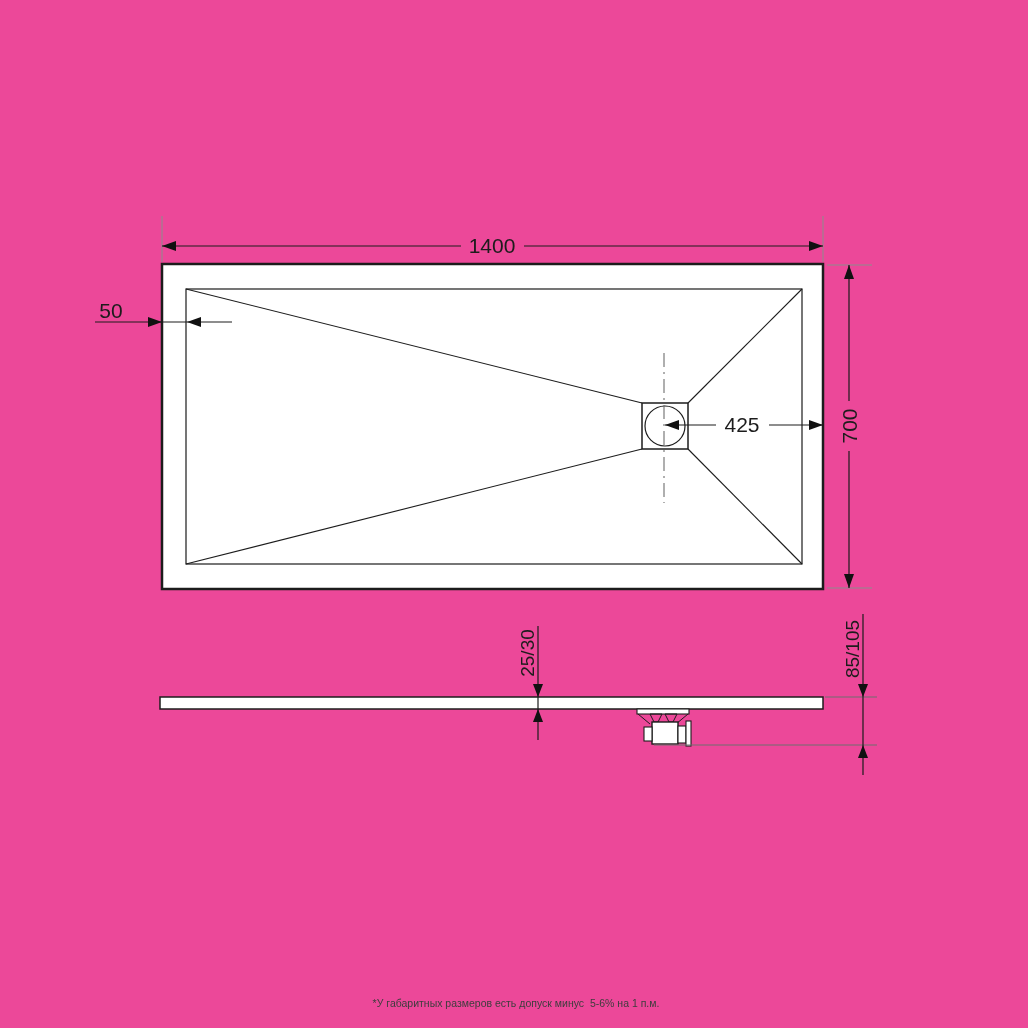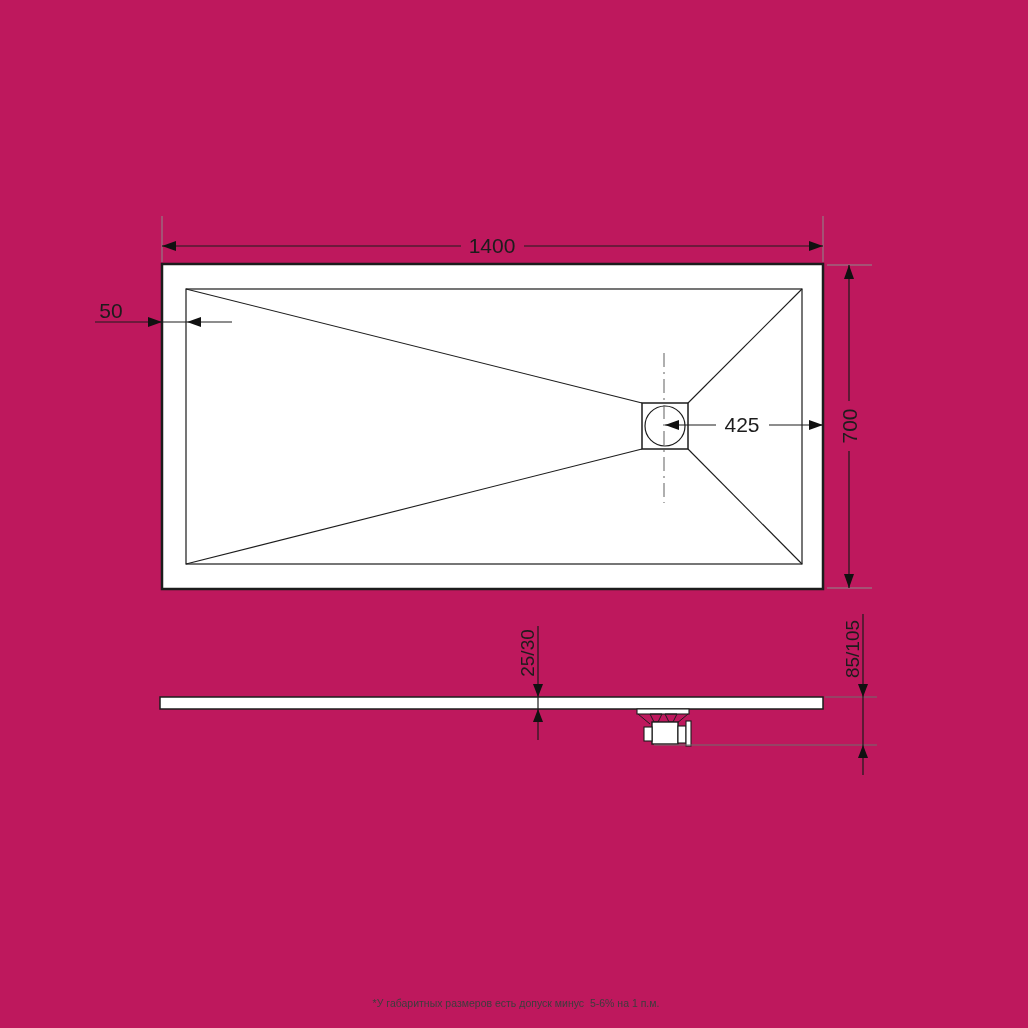--- a/index.html
+++ b/index.html
@@ -5,21 +5,21 @@
   html, body {
     margin: 0;
     padding: 0;
     background: #ffffff;
     font-family: "Liberation Sans", sans-serif;
   }
   .page {
     position: relative;
     width: 1028px;
     height: 1028px;
-    background: #be185d;
+    background: #ec4899;
     overflow: hidden;
   }
   svg text {
     fill: #1c1c1c;
     font-family: "Liberation Sans", sans-serif;
   }
   .dim-text { font-size: 21px; }
   .dim-text-side { font-size: 19px; }
   .footnote-text {
     font-size: 10.5px;

